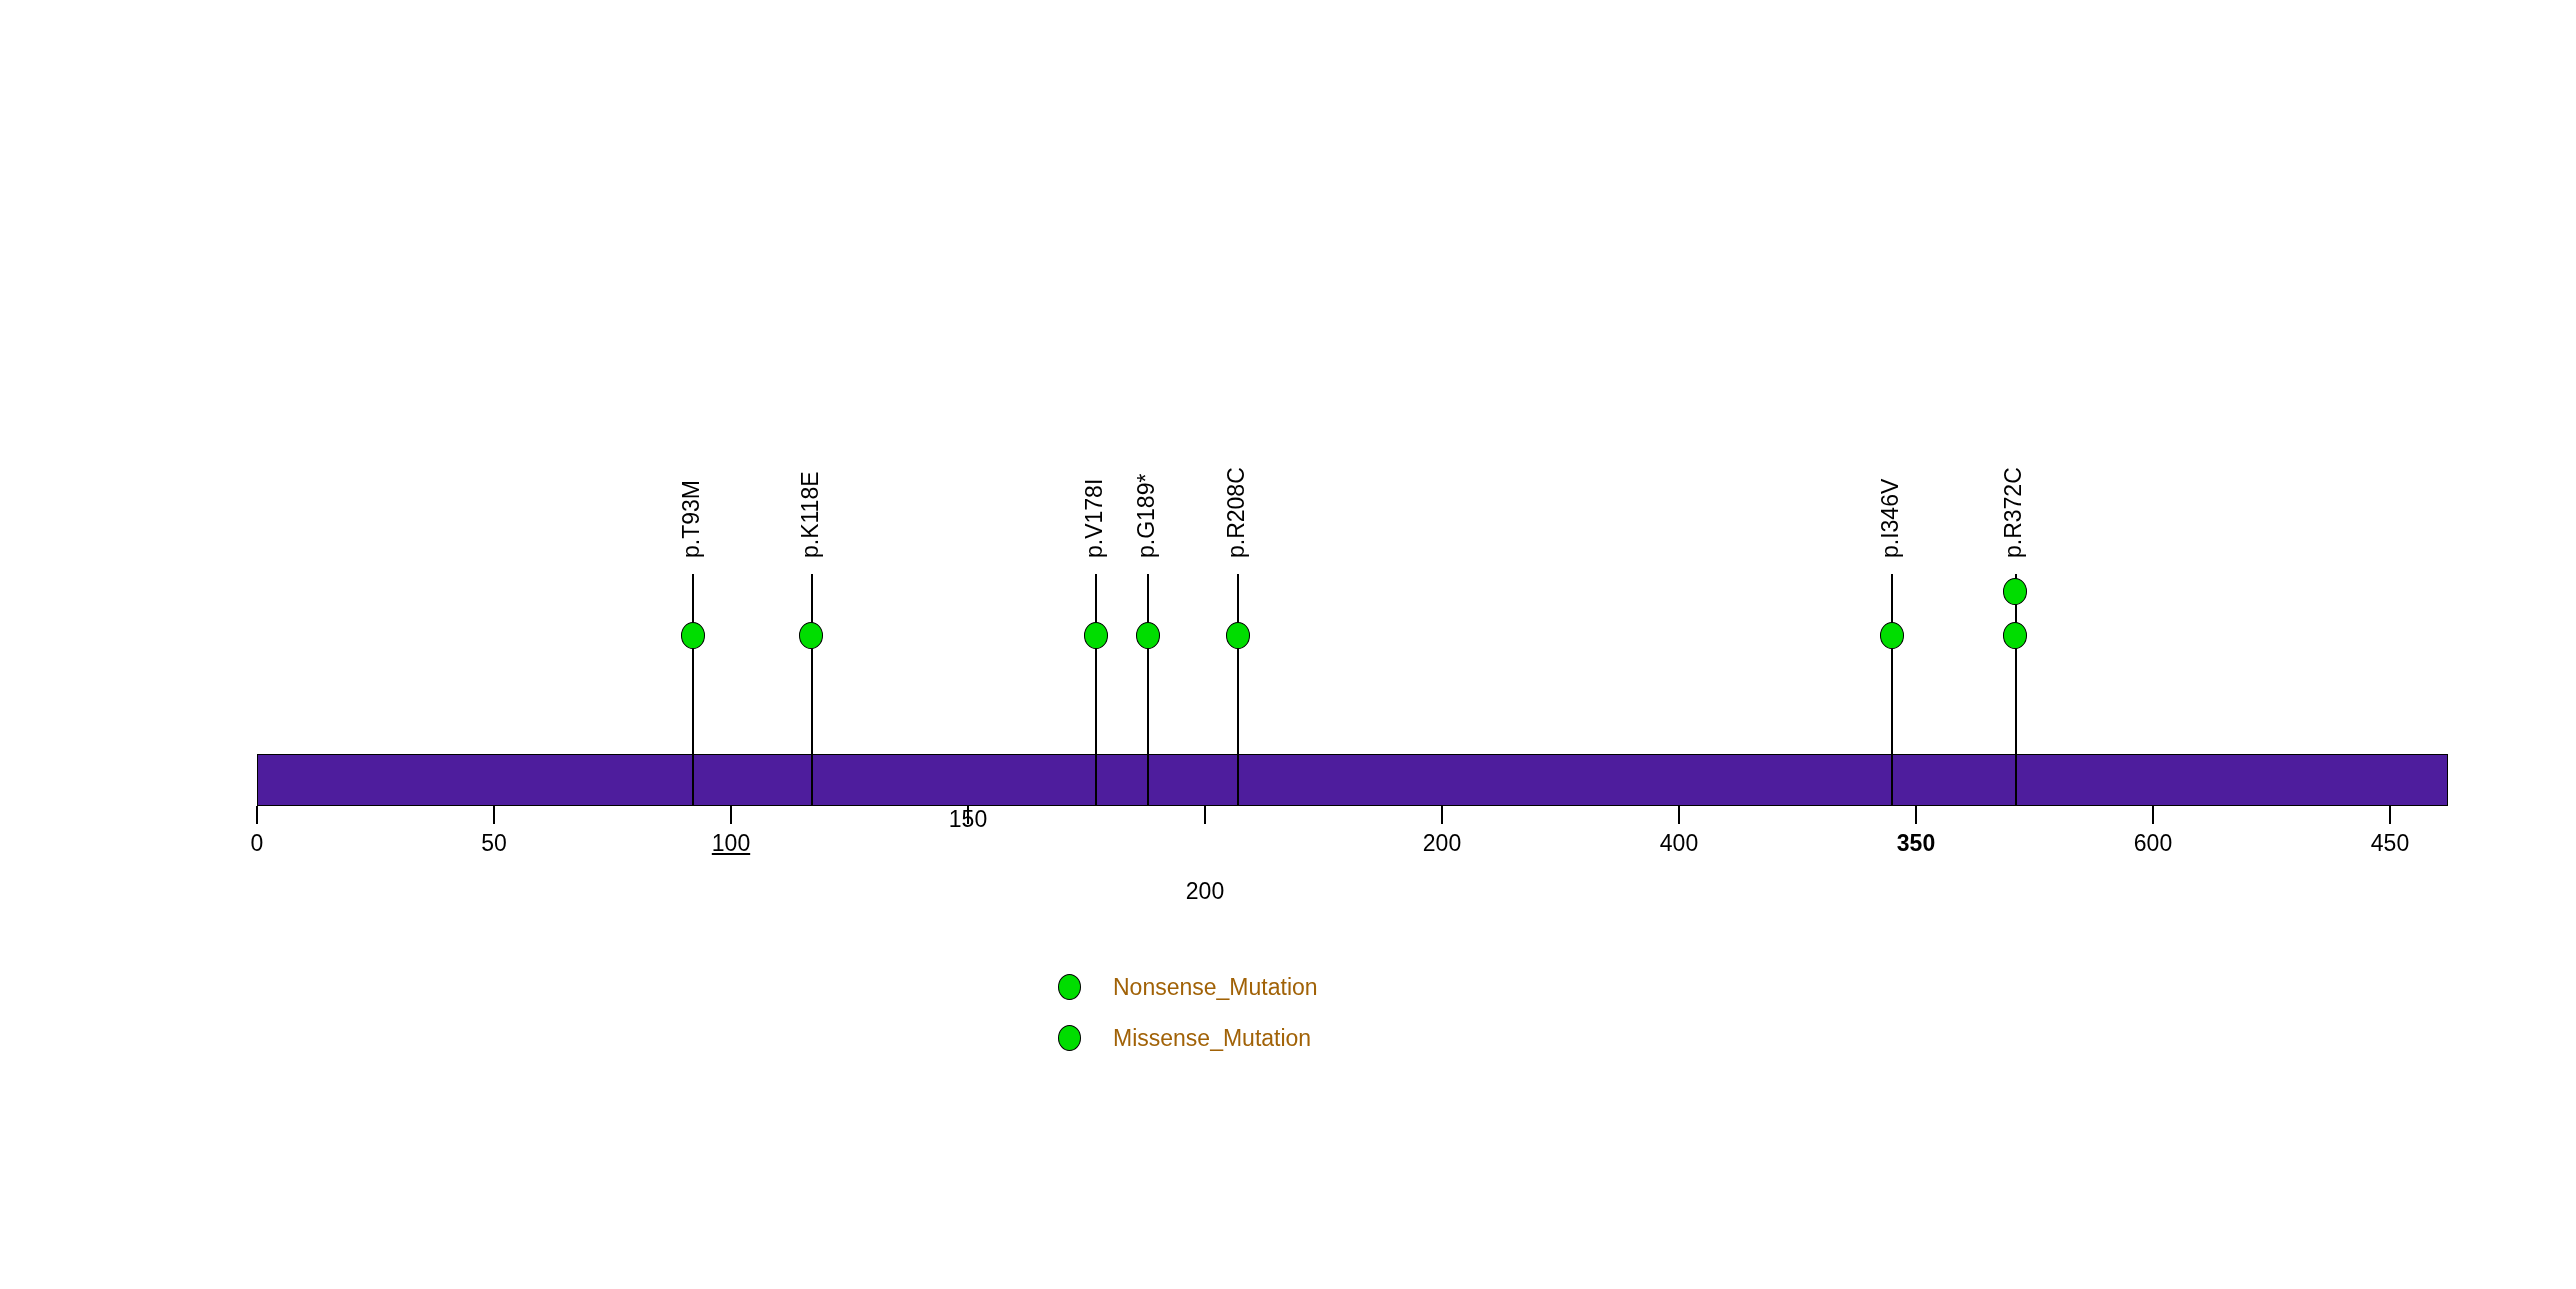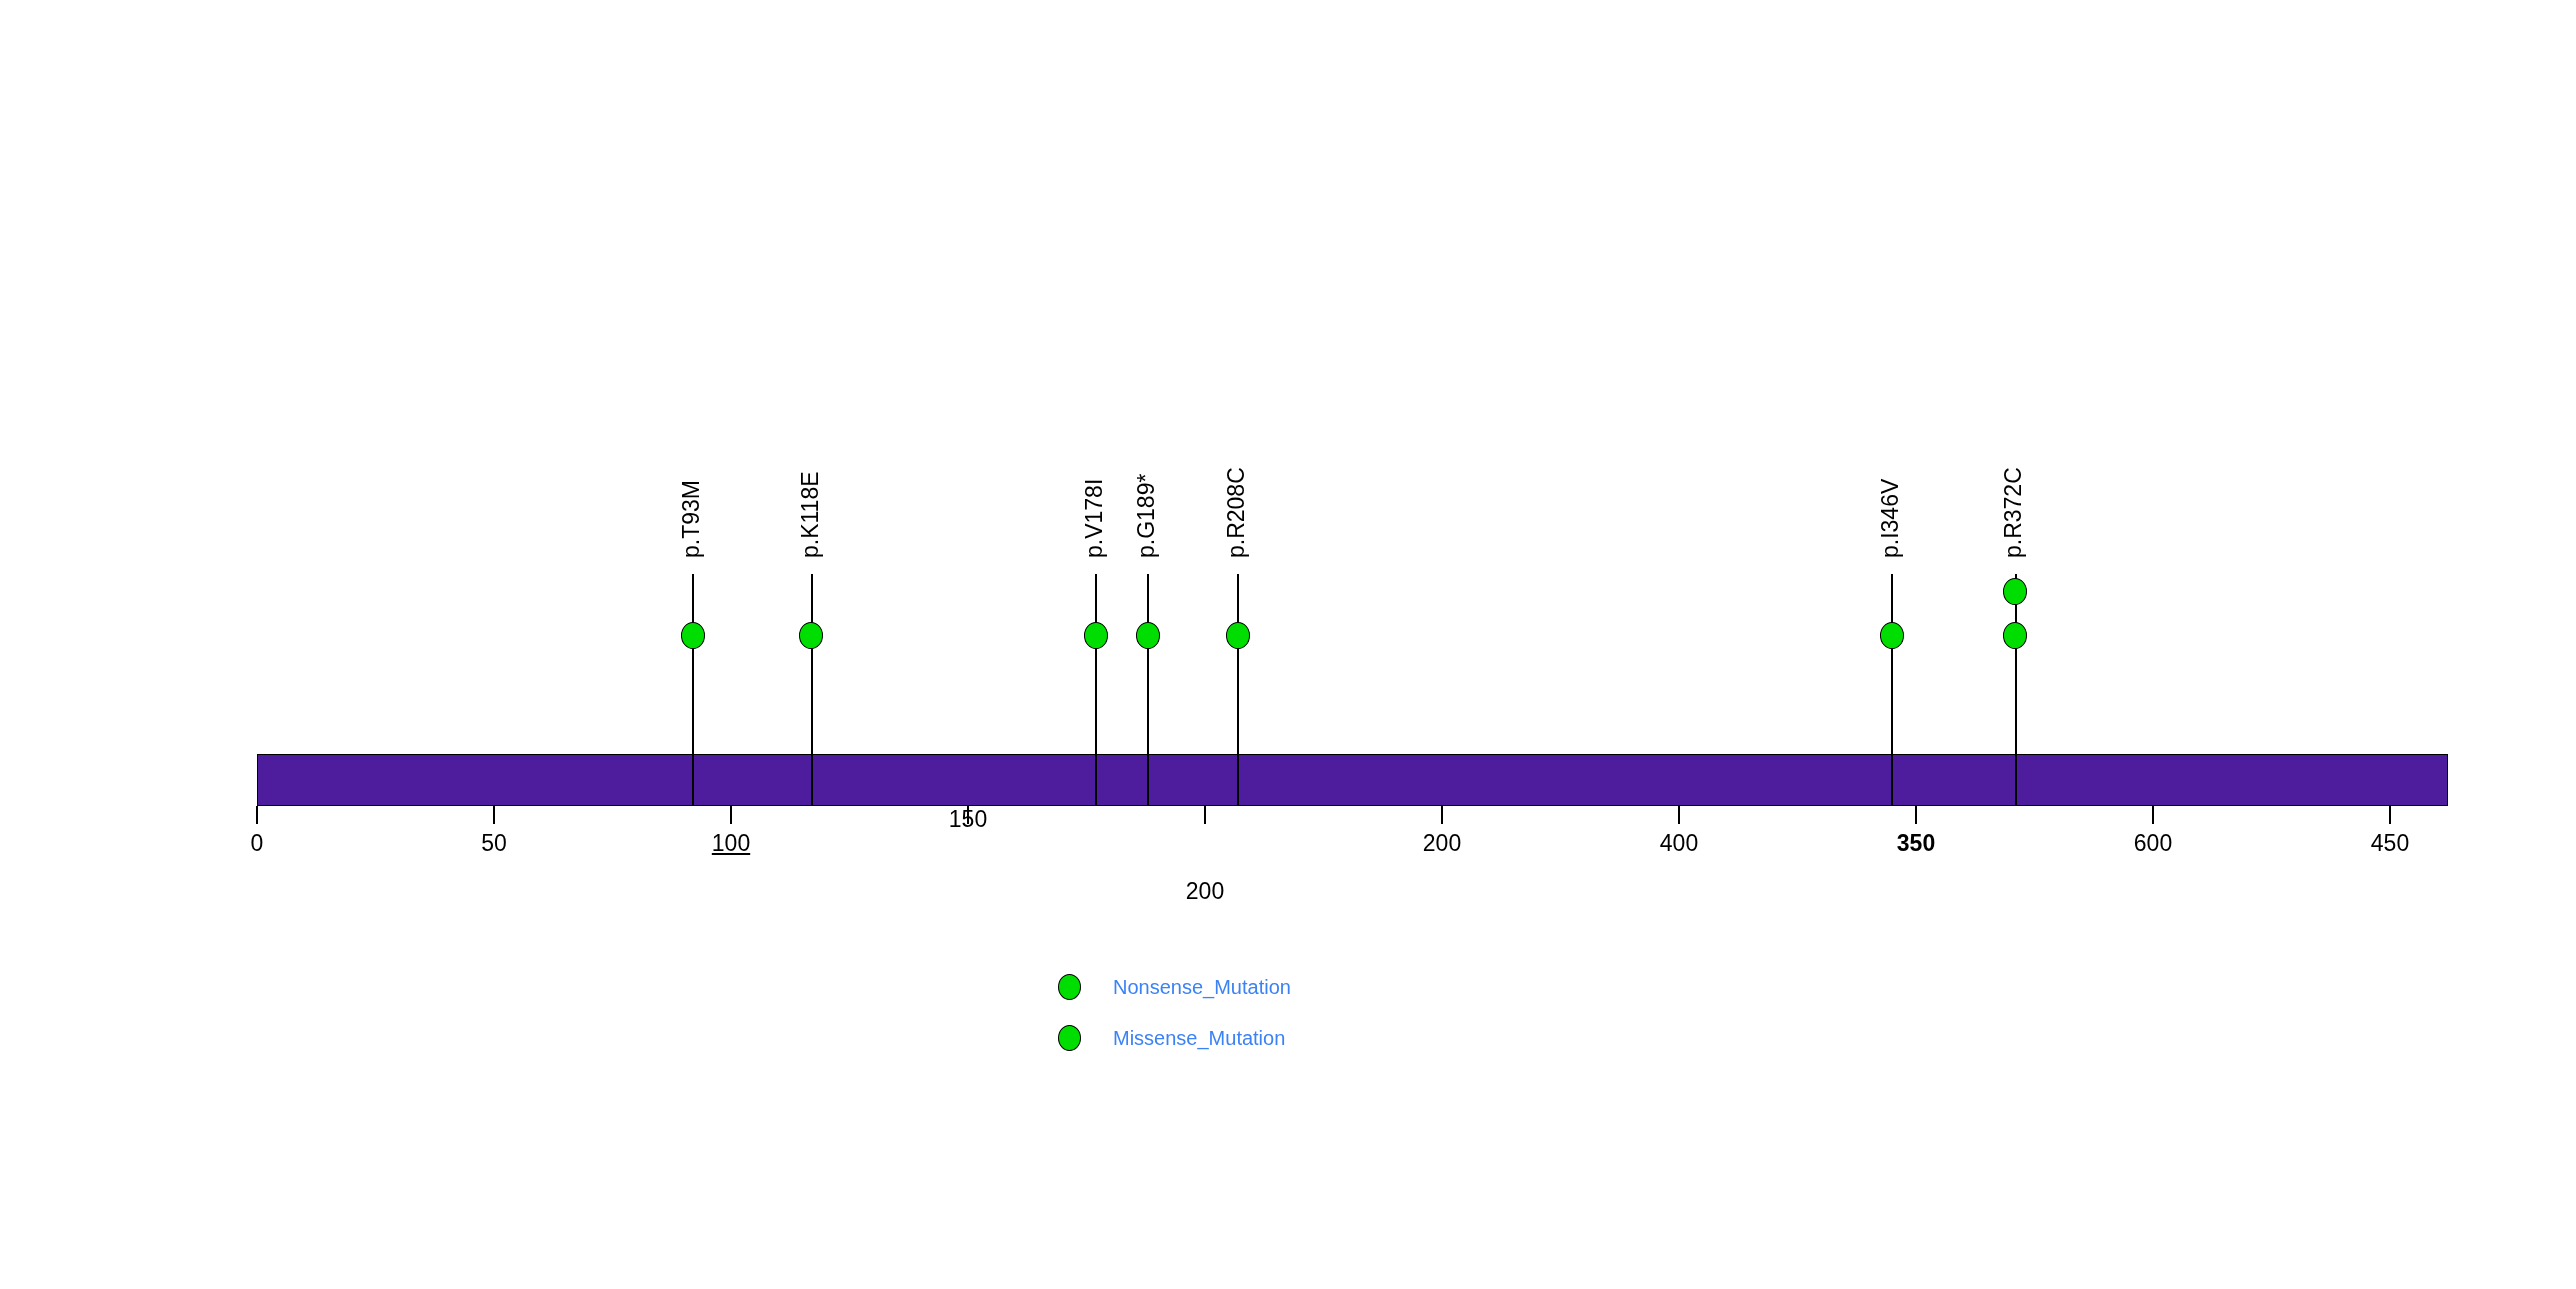--- a/index.html
+++ b/index.html
@@ -59,23 +59,23 @@
 
   
   .legend-row{position:absolute;display:flex;align-items:center;}
   .legend-dot{
     width:23px;height:26px;border-radius:50%;
     box-sizing:border-box;border:1.5px solid #000000;
     flex:0 0 auto;
   }
   .legend-text{
     margin-left:32px;
-    font-size:20px;
+    font-size:23px;
     line-height:23px;
-    color:#3b82f6;
+    color:#a16207;
     white-space:nowrap;
   }
 </style>
 </head>
 <body>
 
 <div id="stage">
 
   <div class="protein-bar" style="left: 257px; top: 754px; width: 2191px; height: 52px; background: rgb(78, 29, 157);"></div>
 

